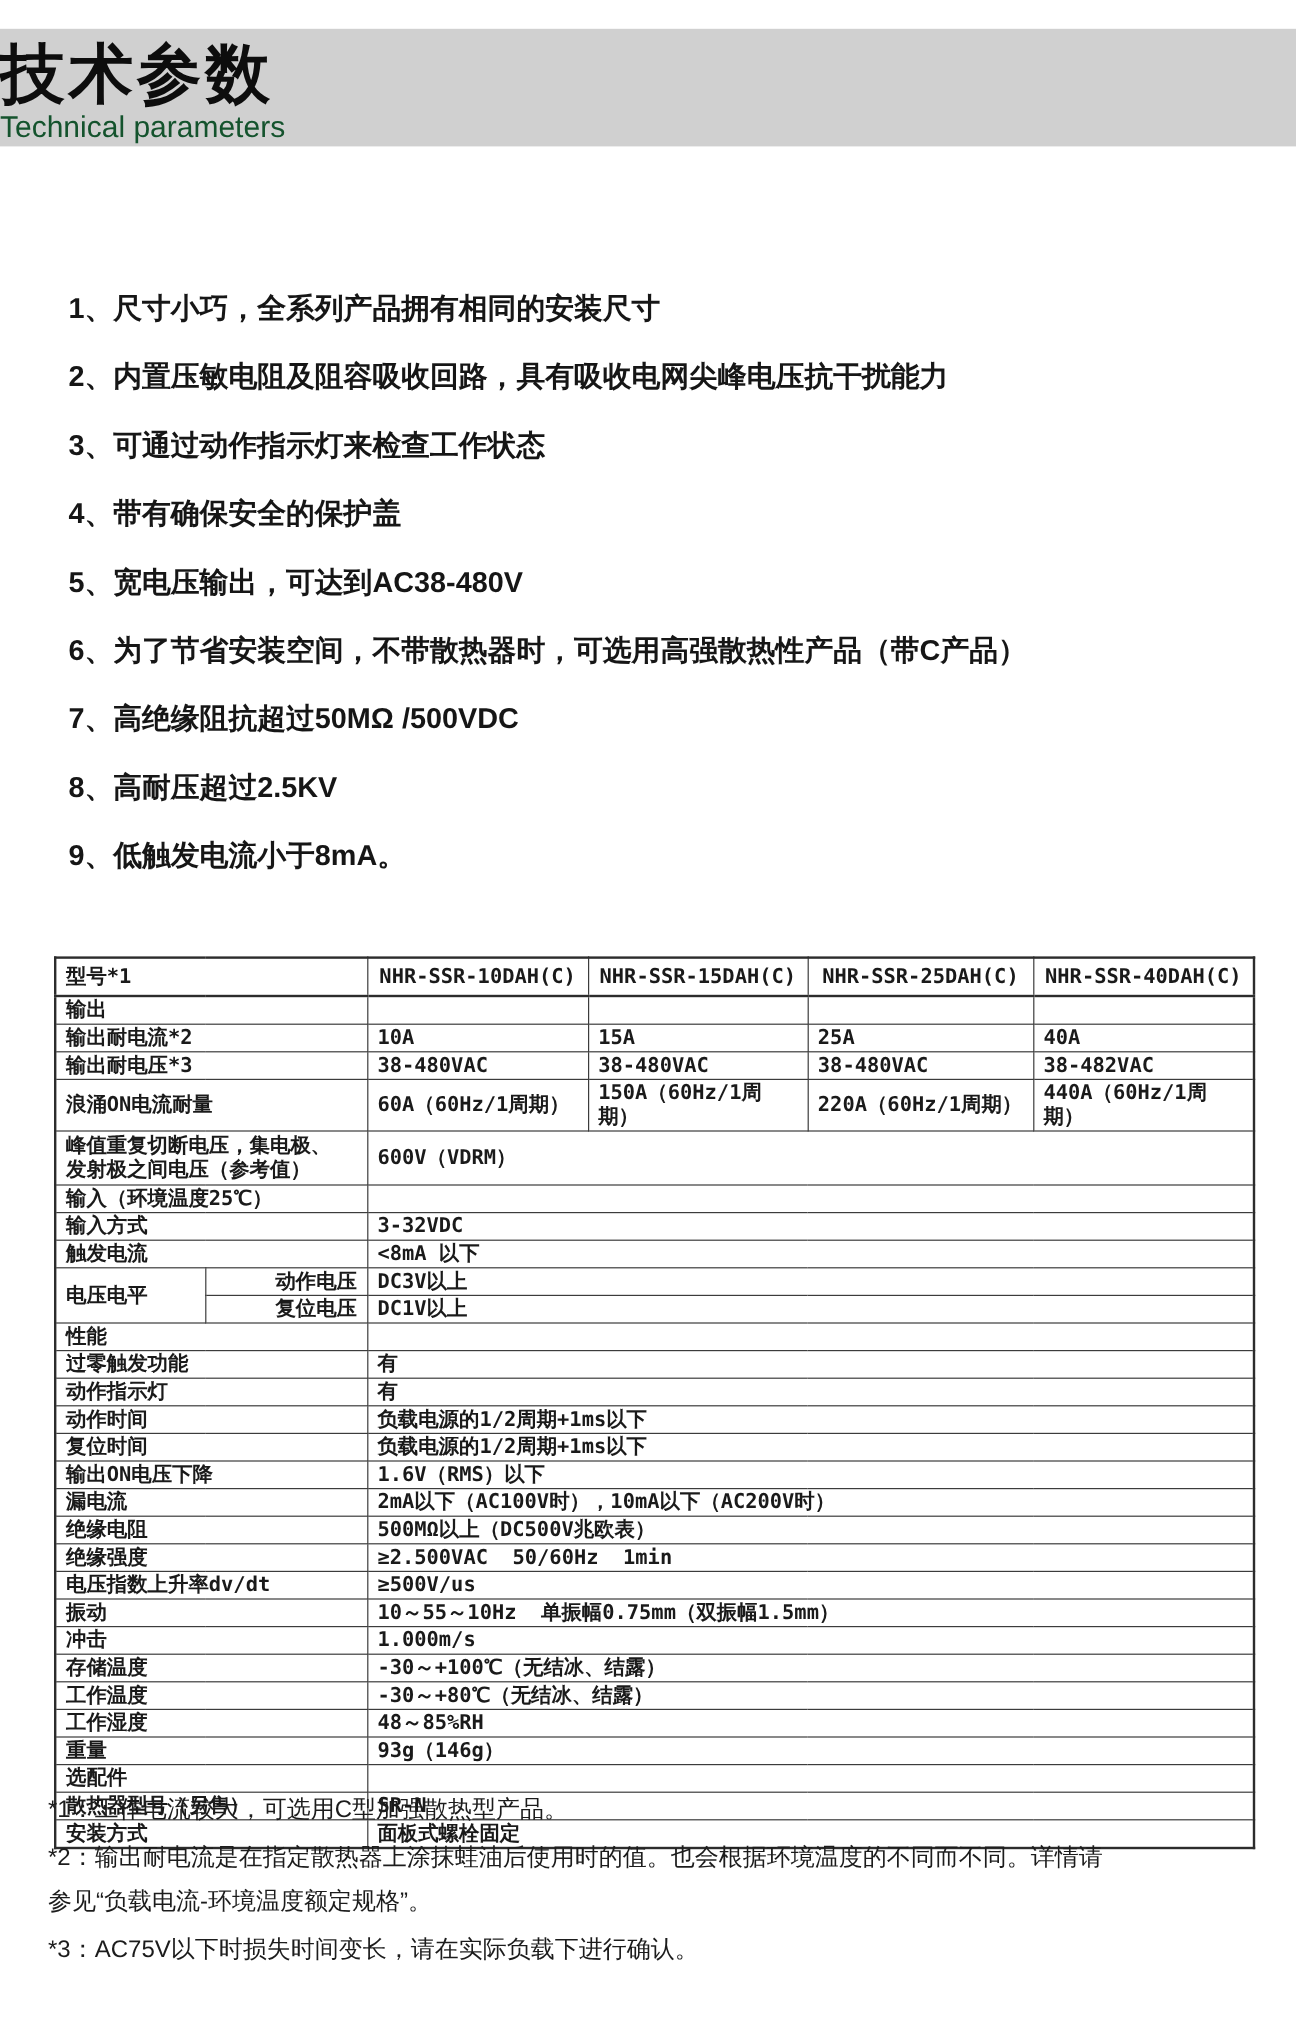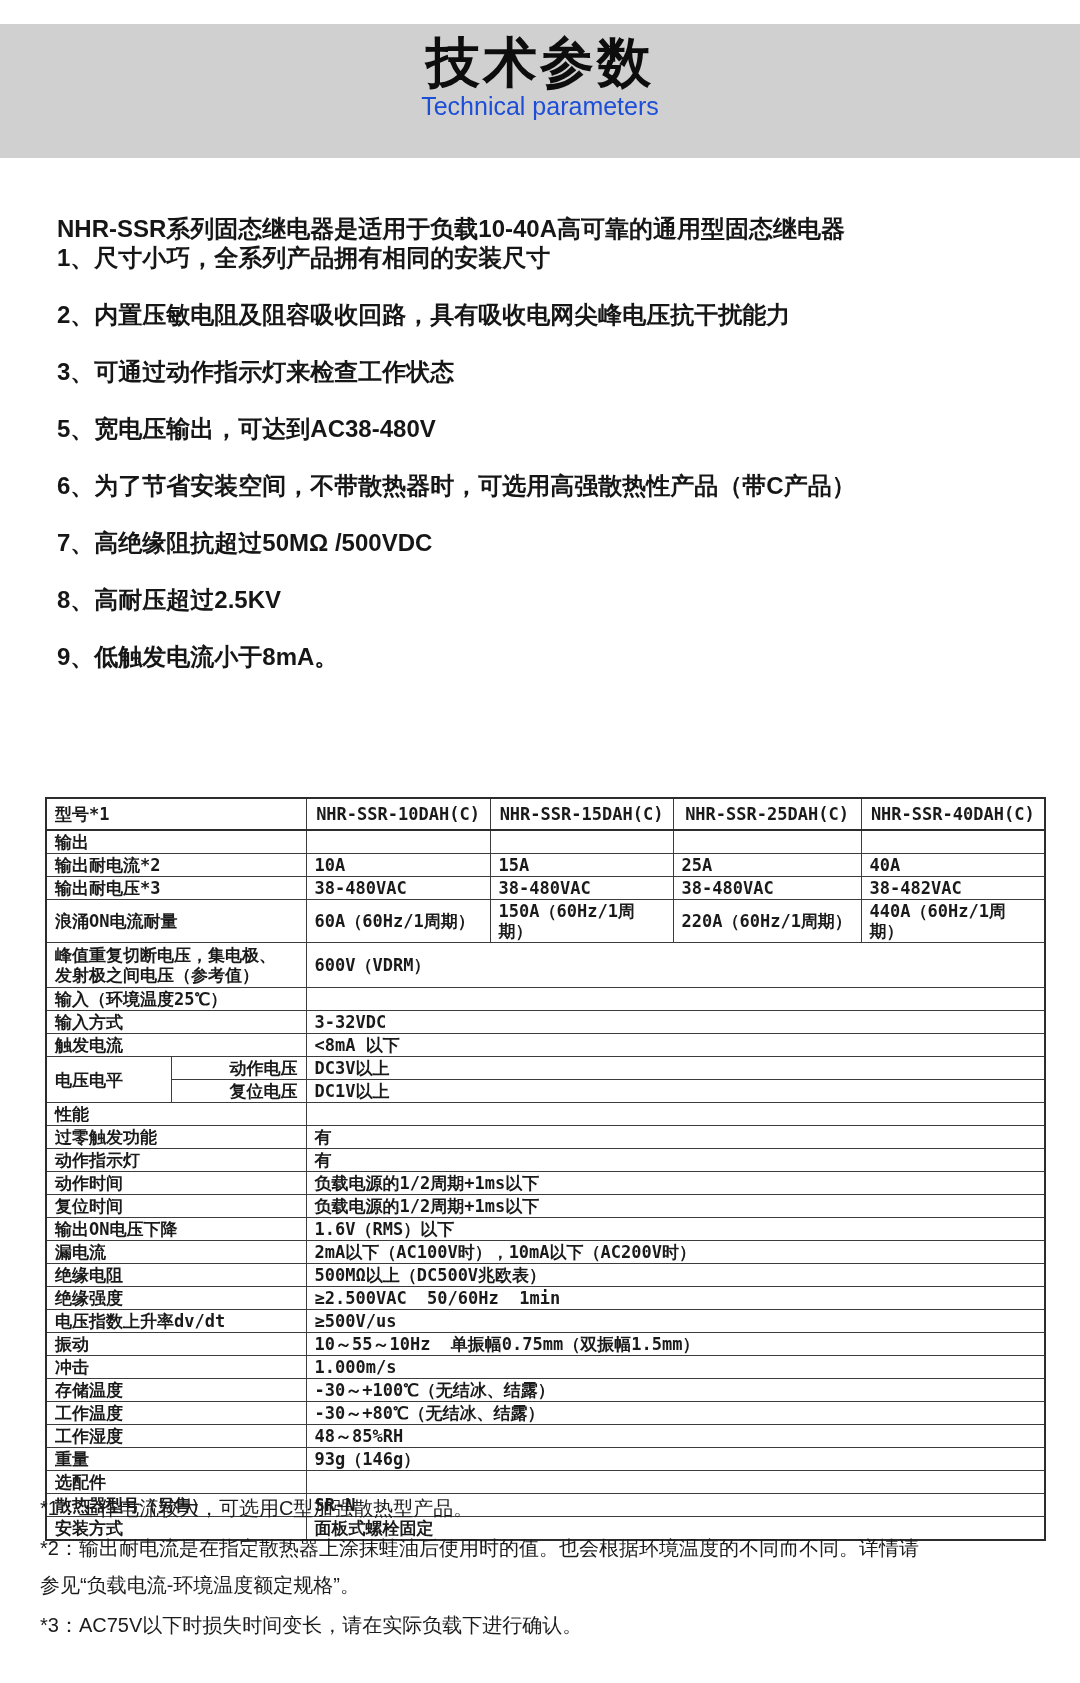--- a/index.html
+++ b/index.html
@@ -1,22 +1,22 @@
 <!DOCTYPE html>
 <html><head>
 <meta charset="utf-8">
 <style>
   html,body{margin:0;padding:0;background:#ffffff;}
   .page{position:relative;width:1080px;height:1683px;background:#ffffff;overflow:hidden;
         font-family:"Liberation Sans",sans-serif;color:#161616;}
   
-  .band{position:absolute;top:24px;left:0;width:100%;height:134px;background:#d0d0d0;text-align:center;}
+  .band{position:absolute;top:24px;left:0;width:100%;height:98px;background:#d0d0d0;}
   .band .title{margin:0;padding-top:8px;font-size:54px;line-height:60px;font-weight:bold;
                letter-spacing:3px;color:#0d0d0d;}
-  .band .subtitle{margin:0;font-size:25px;line-height:28px;font-weight:400;color:#1d4ed8;}
+  .band .subtitle{margin:0;font-size:25px;line-height:28px;font-weight:400;color:#14532d;}
   
   .intro{position:absolute;top:190px;left:57px;right:30px;font-size:24px;line-height:30px;font-weight:600;}
   .features{position:absolute;top:243px;left:57px;right:30px;list-style:none;margin:0;padding:0;}
   .features li{font-size:24px;line-height:30px;font-weight:600;margin:0 0 27px 0;}
   
   .spec-table{position:absolute;top:797px;left:45px;border-collapse:collapse;table-layout:fixed;
               width:999px;font-family:"DejaVu Sans Mono","Liberation Sans",monospace;
               border:2px solid #2c2c2c;font-weight:bold;}
   .spec-table td{border:1px solid #3c3c3c;padding:1px 8px;font-size:17px;line-height:20px;
                  height:20px;white-space:pre-wrap;overflow:hidden;vertical-align:middle;color:#1a1a1a;}
@@ -33,26 +33,26 @@
 </head>
 <body>
 
 <div class="page">
 
   <div class="band">
     <h1 class="title">技术参数</h1>
     <p class="subtitle">Technical parameters</p>
   </div>
 
-  <p class="intro">NHR-SSR系列固态继电器是适用于负载10-40A高可靠的通用型固态继电器</p>
 
   <ul class="features">
       <li>1、尺寸小巧，全系列产品拥有相同的安装尺寸</li>
       <li>2、内置压敏电阻及阻容吸收回路，具有吸收电网尖峰电压抗干扰能力</li>
       <li>3、可通过动作指示灯来检查工作状态</li>
+      <li>4、带有确保安全的保护盖</li>
       <li>5、宽电压输出，可达到AC38-480V</li>
       <li>6、为了节省安装空间，不带散热器时，可选用高强散热性产品（带C产品）</li>
       <li>7、高绝缘阻抗超过50MΩ /500VDC</li>
       <li>8、高耐压超过2.5KV</li>
       <li>9、低触发电流小于8mA。</li>
     </ul>
 
   <table class="spec-table">
     <colgroup>
       <col style="width:125px">

